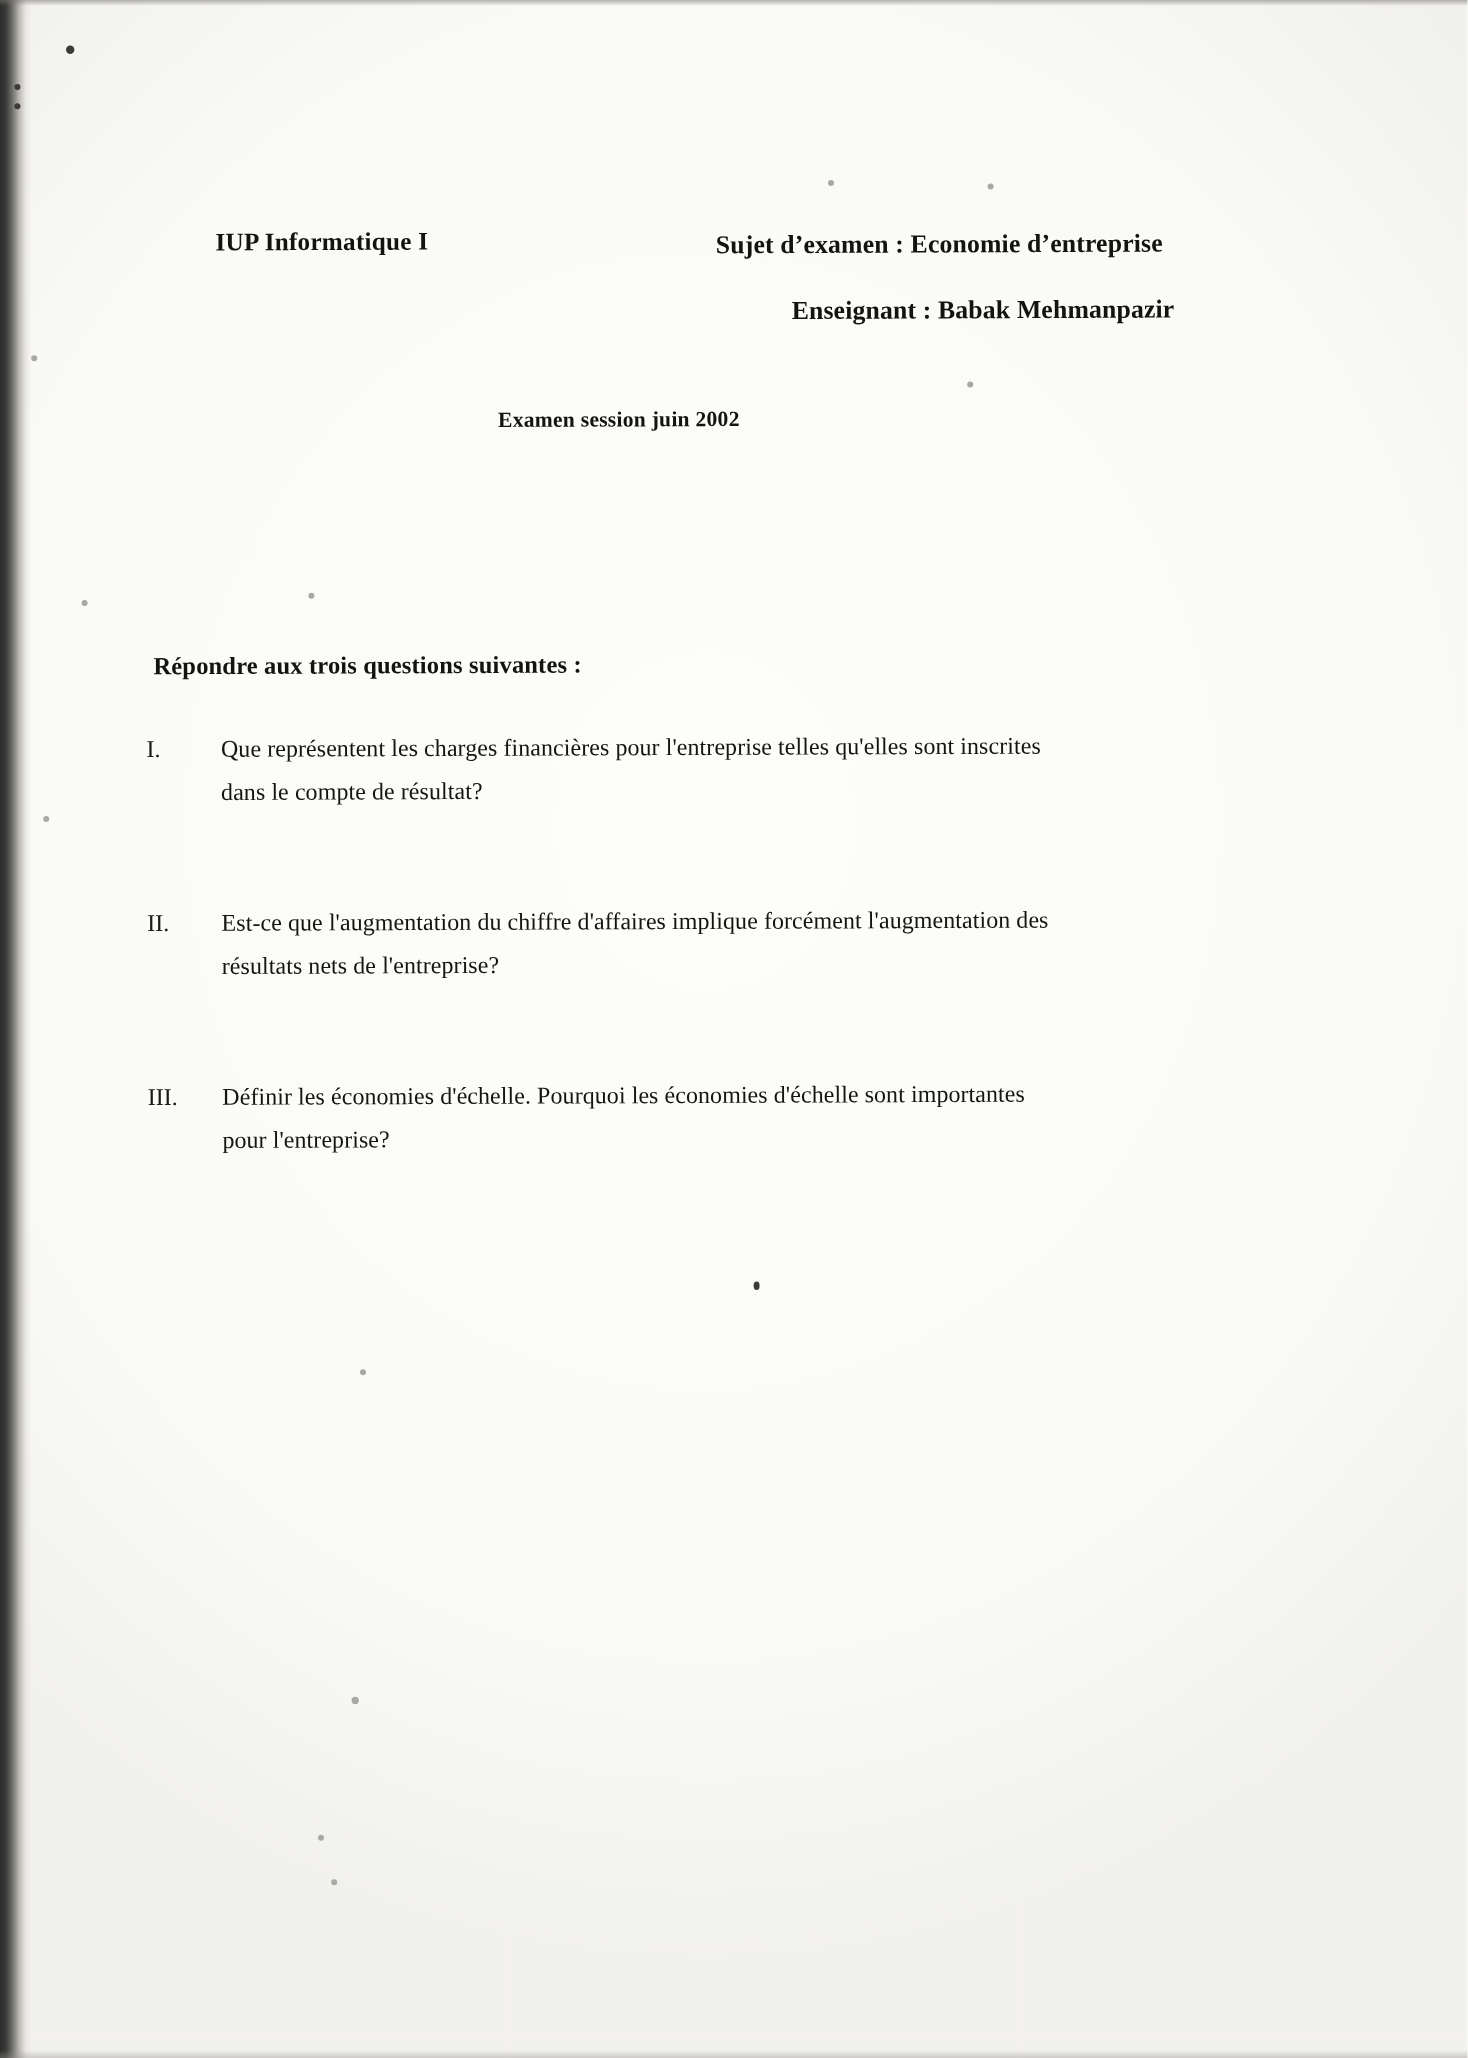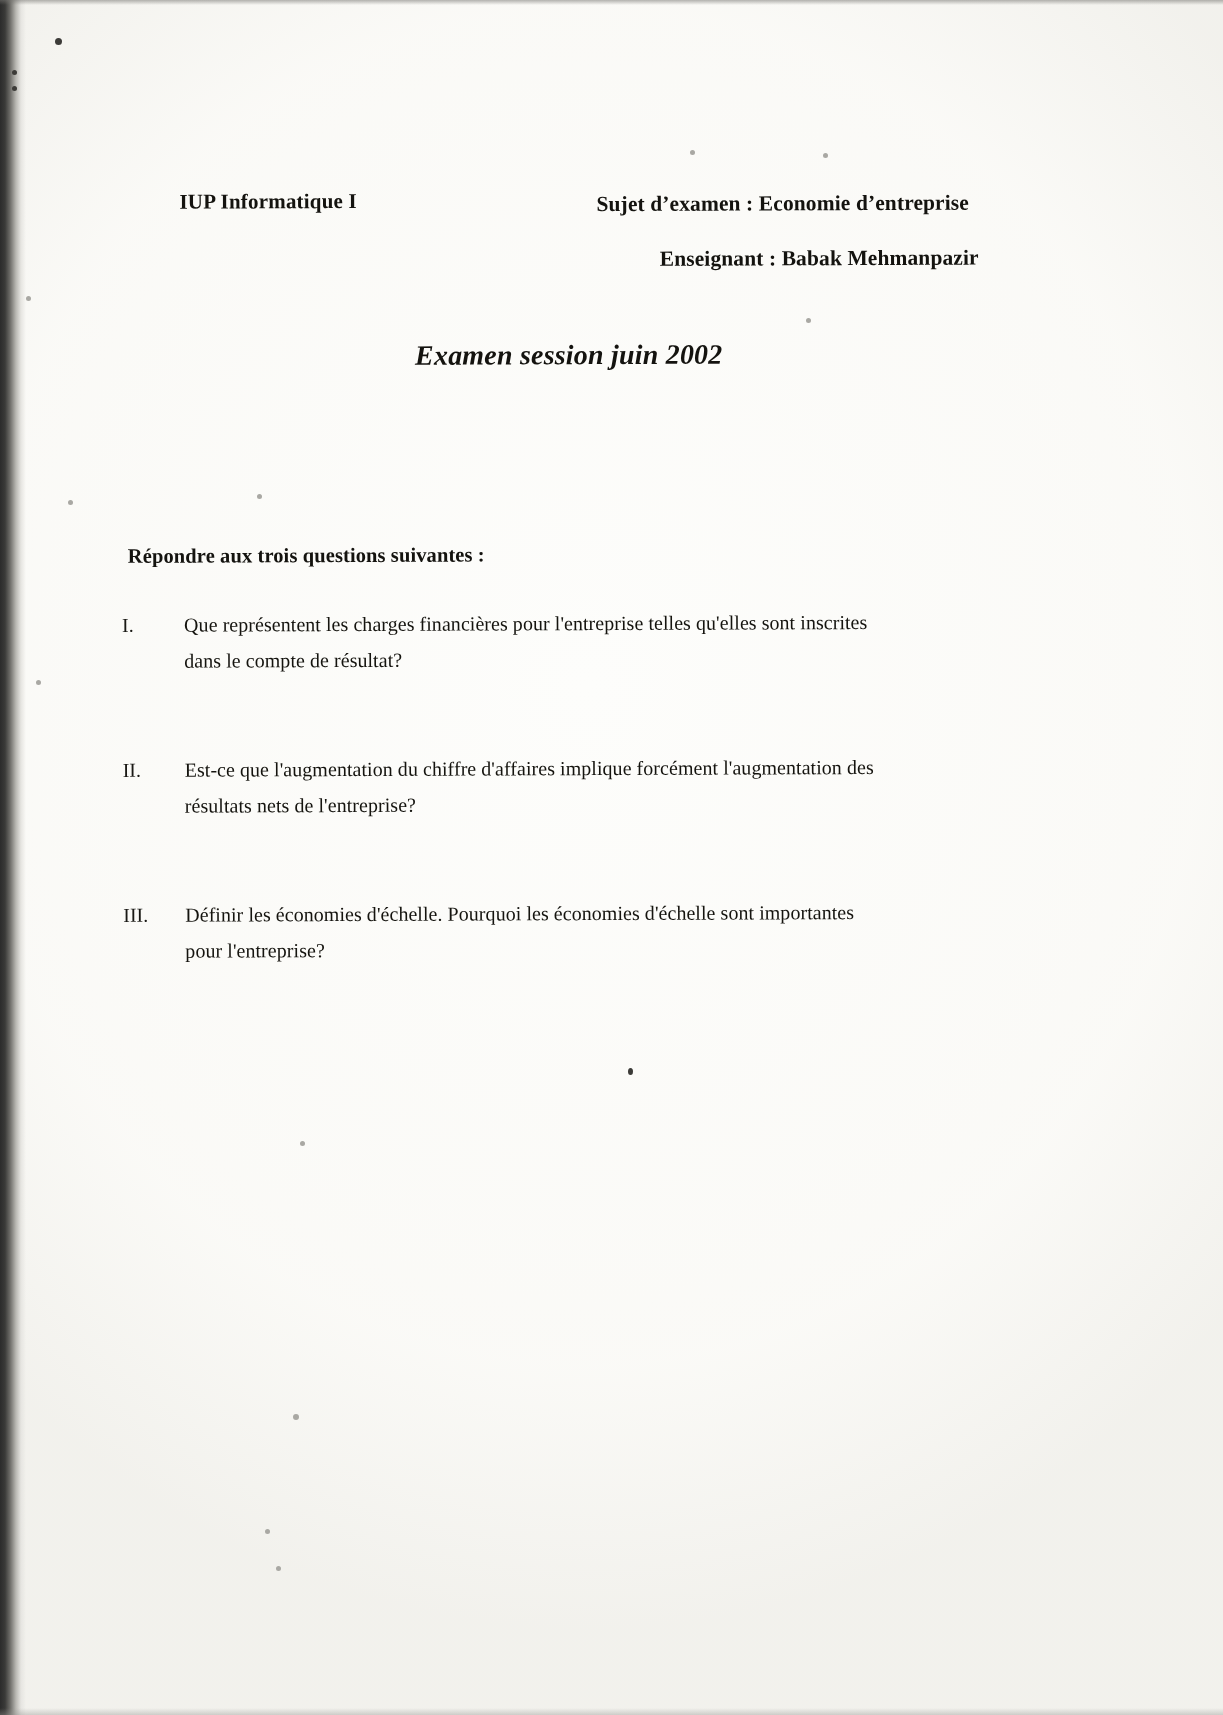--- a/index.html
+++ b/index.html
@@ -91,24 +91,23 @@
     top: 247px;
     font-size: 21.5px;
     font-weight: bold;
     letter-spacing: 0.1px;
   }
 
   .doc-title {
     position: absolute;
     left: 416px;
     top: 339px;
-    font-size: 28px;
+    font-size: 18px;
     font-weight: bold;
     letter-spacing: 0.2px;
-    font-style: italic;
   }
 
   .instruction {
     position: absolute;
     left: 128px;
     top: 543px;
     font-size: 20.5px;
     font-weight: bold;
     letter-spacing: 0.1px;
   }

